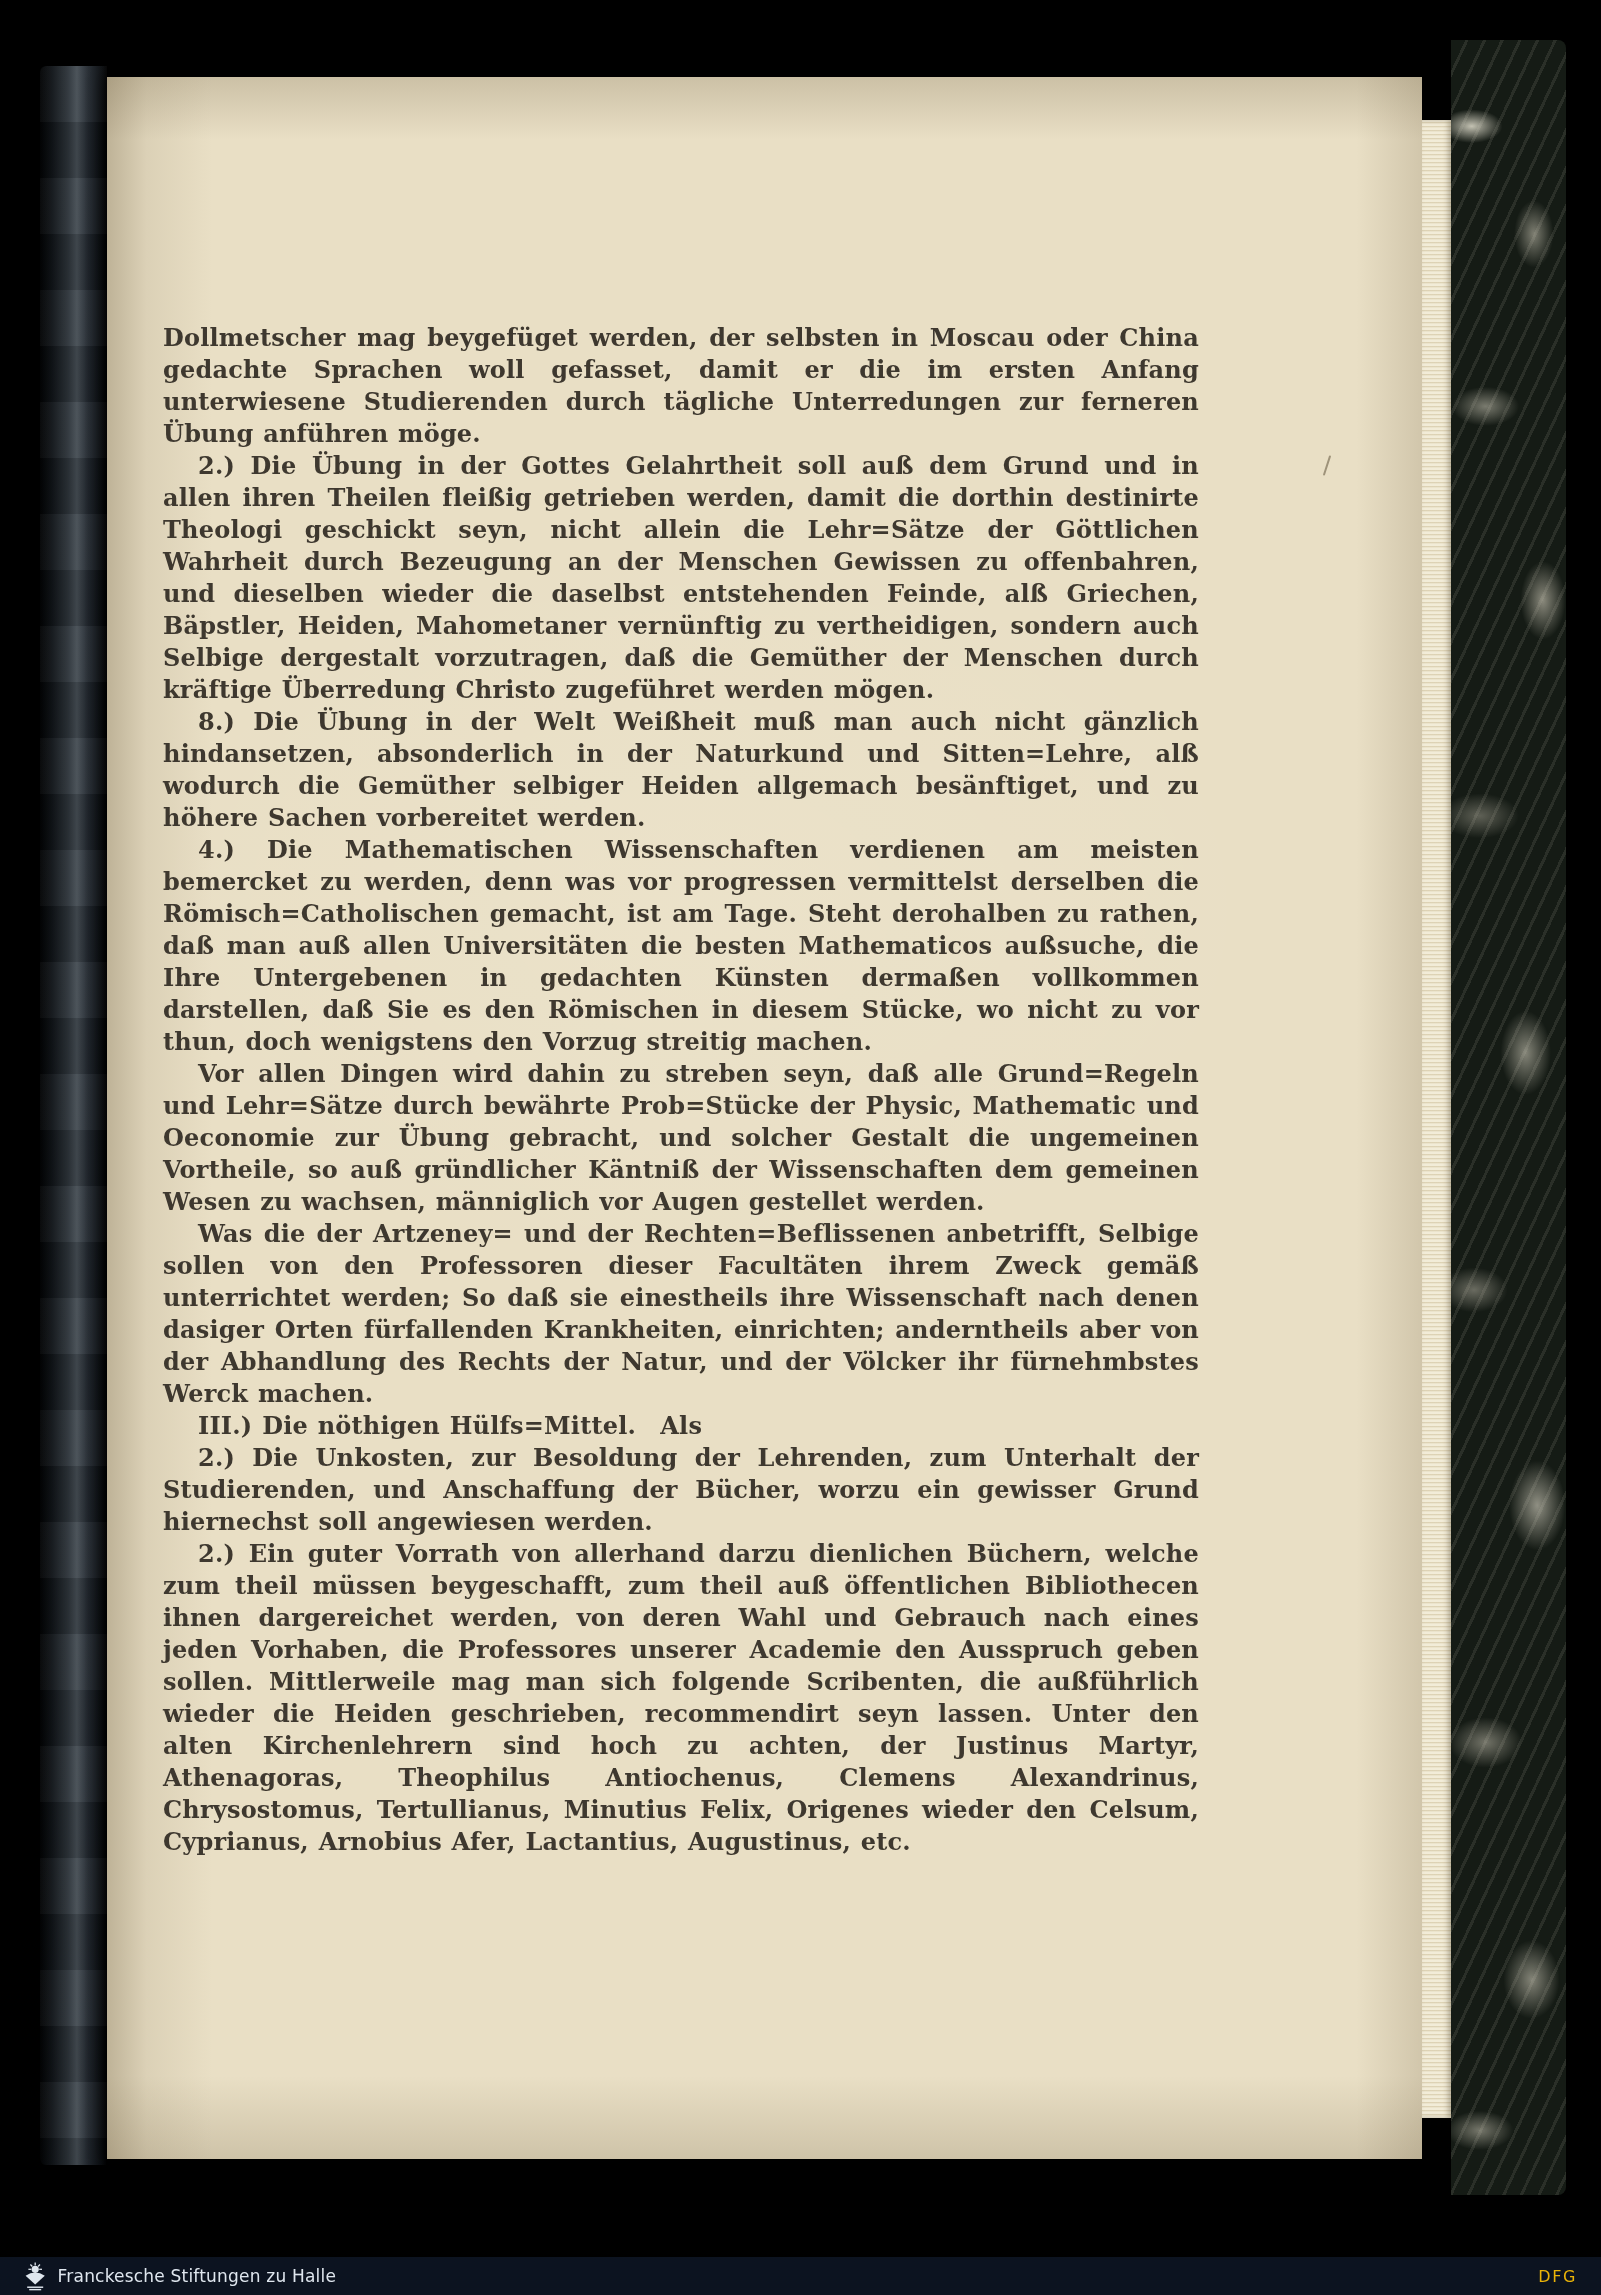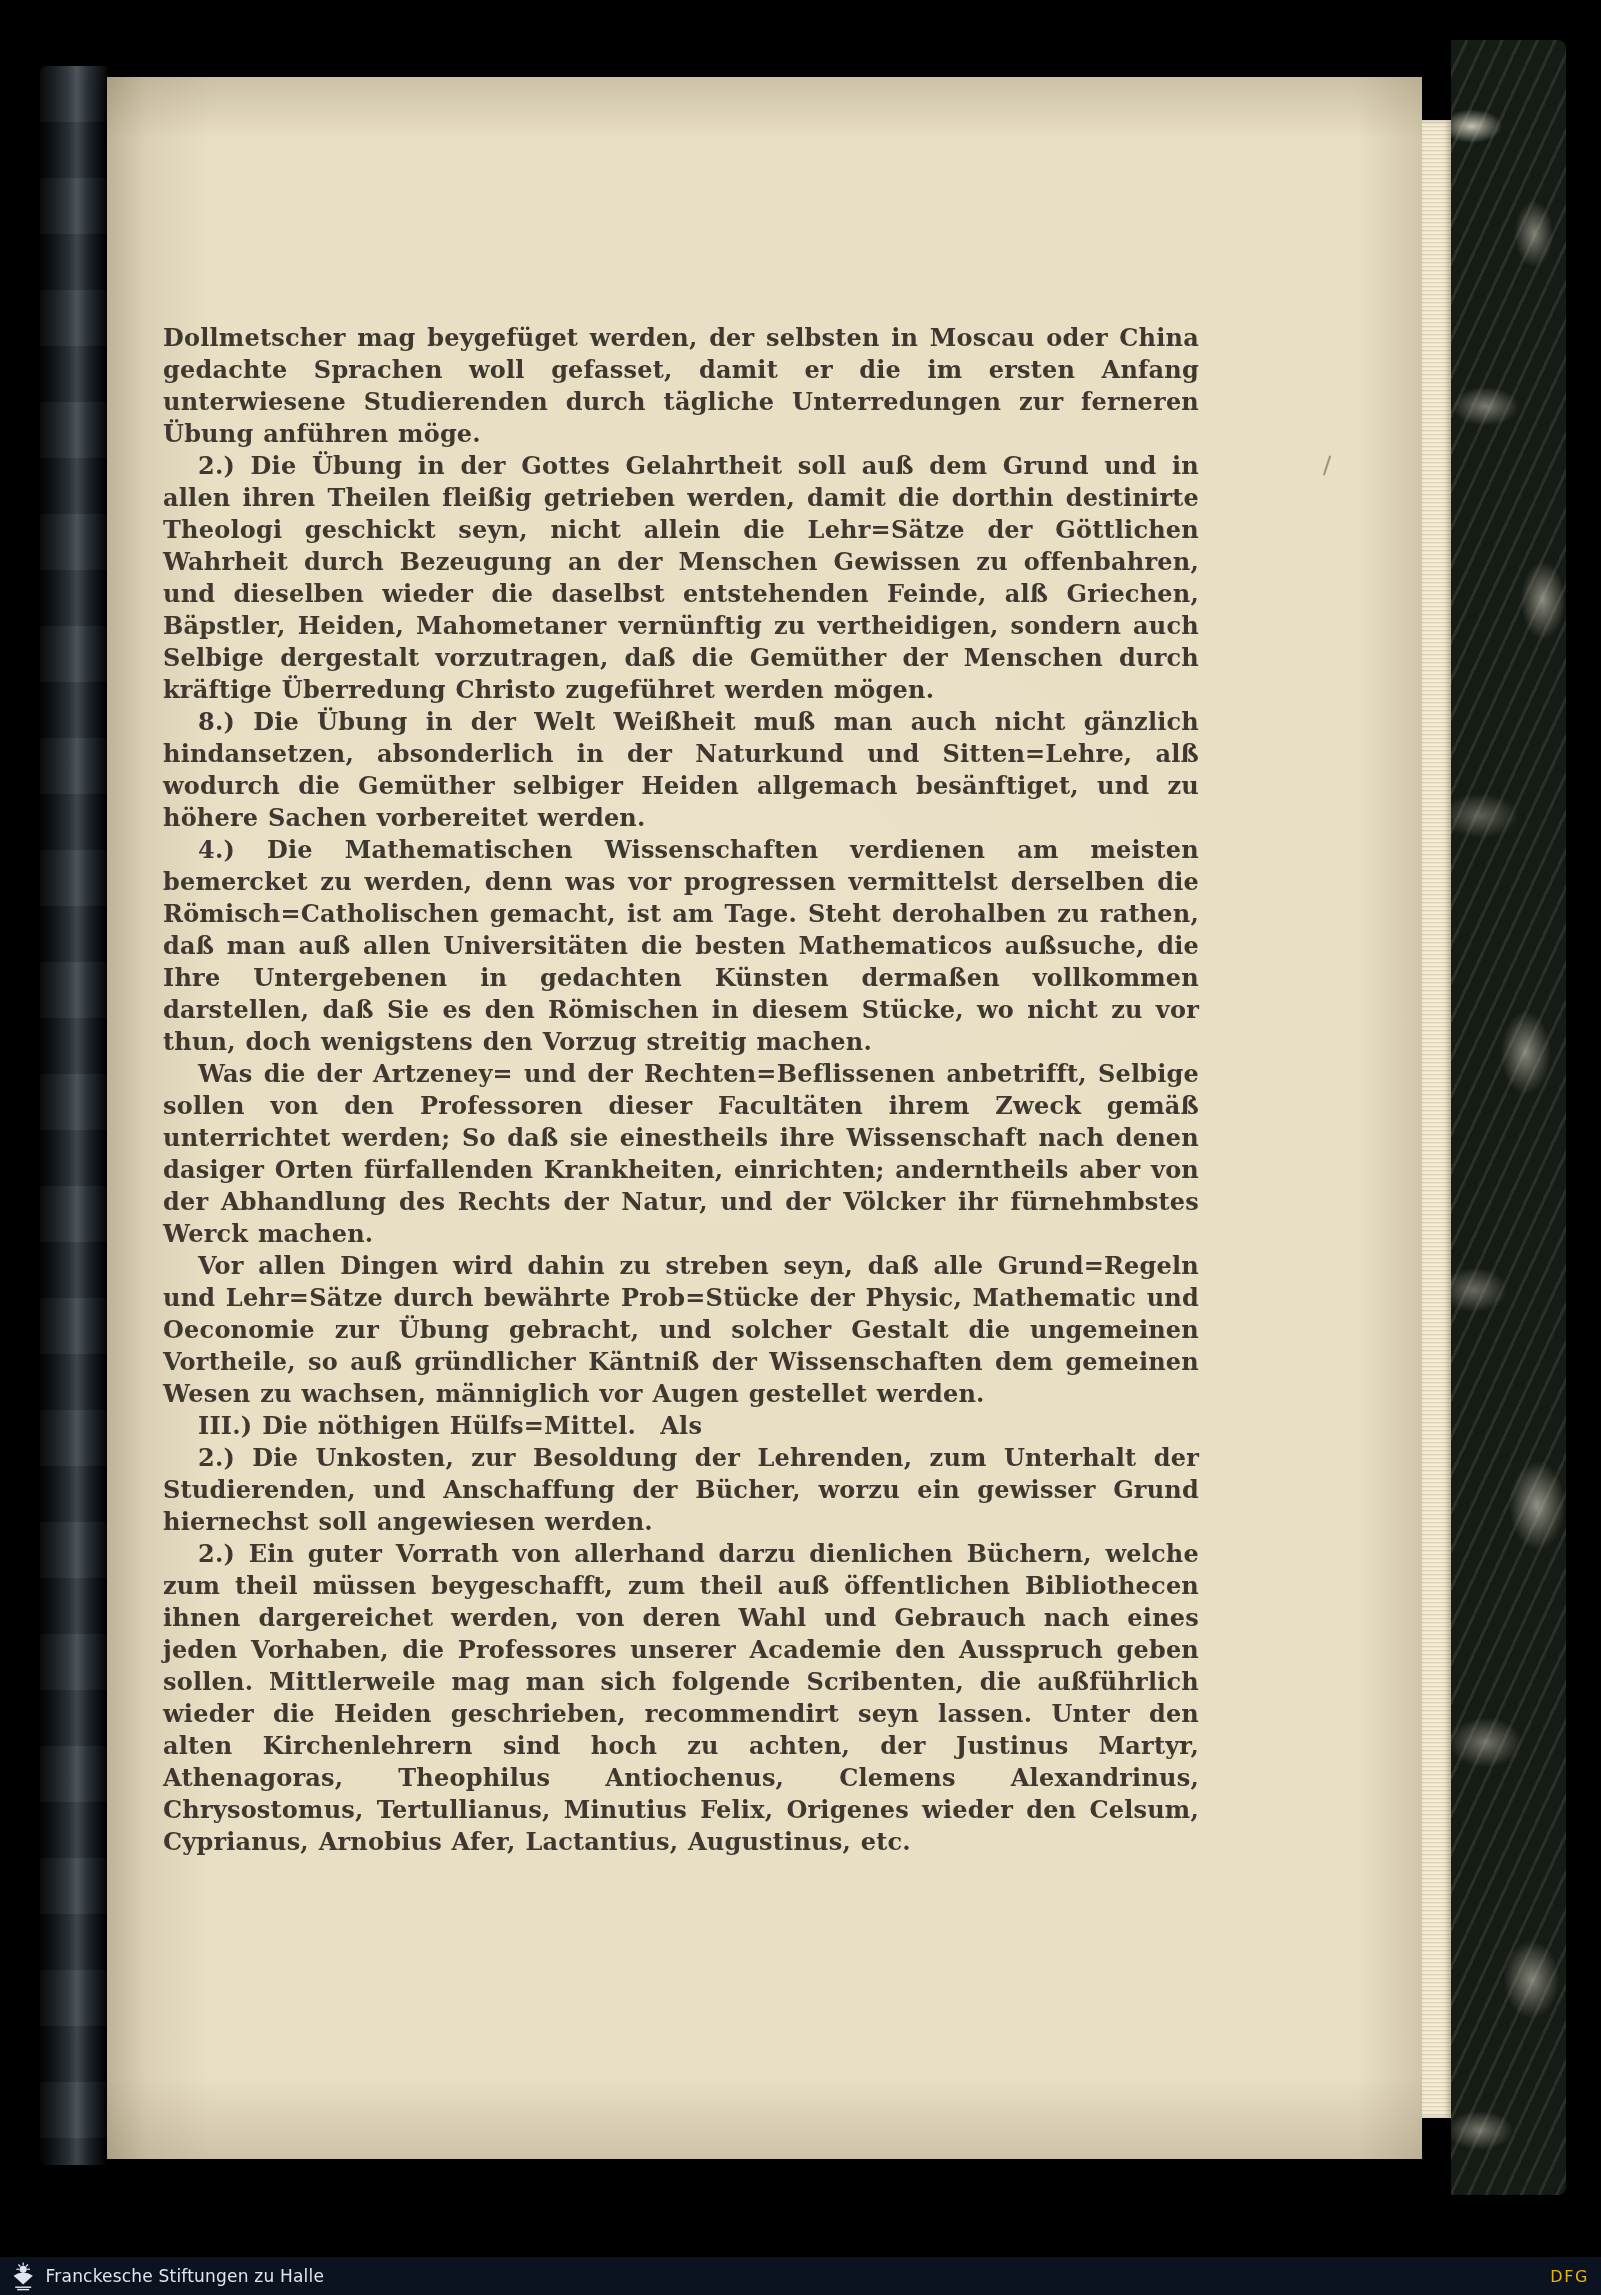--- a/index.html
+++ b/index.html
@@ -82,21 +82,21 @@
       radial-gradient(ellipse 40px 56px at 70% 90%, rgba(220,216,198,0.55), rgba(220,216,198,0) 70%),
       radial-gradient(ellipse 48px 28px at 25% 97%, rgba(214,210,192,0.50), rgba(214,210,192,0) 70%),
       repeating-linear-gradient(115deg, rgba(0,0,0,0) 0 13px, rgba(198,194,178,0.12) 13px 16px);
   }
 
   
   .footer-bar {
     position:absolute; left:0; bottom:0; width:1601px; height:38px;
     background:#0c1320;
     display:flex; align-items:center; justify-content:space-between;
-    padding:0 12px;
+    padding:0 24px;
     font-family:"DejaVu Sans", sans-serif;
   }
   .footer-left { display:flex; align-items:center; gap:11.2px; }
   .logo { display:flex; align-items:center; }
   .footer-text { color:#dfe6ee; font-size:17px; letter-spacing:0.2px; }
   .dfg { color:#eab308; font-weight:normal; font-size:16px; letter-spacing:1.6px; }
 </style>
 </head>
 <body>
 
@@ -104,22 +104,22 @@
 
   <div class="spine"></div>
 
   <div class="page">
     <div class="page-inner">
       <div class="body-text">
         <p class="para">Dollmetscher mag beygefüget werden, der selbsten in Moscau oder China gedachte Sprachen woll gefasset, damit er die im ersten Anfang unterwiesene Studierenden durch tägliche Unterredungen zur ferneren Übung anführen möge.</p>
         <p class="para indent">2.) Die Übung in der Gottes Gelahrtheit soll auß dem Grund und in allen ihren Theilen fleißig getrieben werden, damit die dorthin destinirte Theologi geschickt seyn, nicht allein die Lehr=Sätze der Göttlichen Wahrheit durch Bezeugung an der Menschen Gewissen zu offenbahren, und dieselben wieder die daselbst entstehenden Feinde, alß Griechen, Bäpstler, Heiden, Mahometaner vernünftig zu vertheidigen, sondern auch Selbige dergestalt vorzutragen, daß die Gemüther der Menschen durch kräftige Überredung Christo zugeführet werden mögen.</p>
         <p class="para indent">8.) Die Übung in der Welt Weißheit muß man auch nicht gänzlich hindansetzen, absonderlich in der Naturkund und Sitten=Lehre, alß wodurch die Gemüther selbiger Heiden allgemach besänftiget, und zu höhere Sachen vorbereitet werden.</p>
         <p class="para indent">4.) Die Mathematischen Wissenschaften verdienen am meisten bemercket zu werden, denn was vor progressen vermittelst derselben die Römisch=Catholischen gemacht, ist am Tage.  Steht derohalben zu rathen, daß man auß allen Universitäten die besten Mathematicos außsuche, die Ihre Untergebenen in gedachten Künsten dermaßen vollkommen darstellen, daß Sie es den Römischen in diesem Stücke, wo nicht zu vor thun, doch wenigstens den Vorzug streitig machen.</p>
+        <p class="para indent">Vor allen Dingen wird dahin zu streben seyn, daß alle Grund=Regeln und Lehr=Sätze durch bewährte Prob=Stücke der Physic, Mathematic und Oeconomie zur Übung gebracht, und solcher Gestalt die ungemeinen Vortheile, so auß gründlicher Käntniß der Wissenschaften dem gemeinen Wesen zu wachsen, männiglich vor Augen gestellet werden.</p>
         <p class="para indent">Was die der Artzeney= und der Rechten=Beflissenen anbetrifft, Selbige sollen von den Professoren dieser Facultäten ihrem Zweck gemäß unterrichtet werden; So daß sie einestheils ihre Wissenschaft nach denen dasiger Orten fürfallenden Krankheiten, einrichten; anderntheils aber von der Abhandlung des Rechts der Natur, und der Völcker ihr fürnehmbstes Werck machen.</p>
-        <p class="para indent">Vor allen Dingen wird dahin zu streben seyn, daß alle Grund=Regeln und Lehr=Sätze durch bewährte Prob=Stücke der Physic, Mathematic und Oeconomie zur Übung gebracht, und solcher Gestalt die ungemeinen Vortheile, so auß gründlicher Käntniß der Wissenschaften dem gemeinen Wesen zu wachsen, männiglich vor Augen gestellet werden.</p>
         <p class="para indent">III.) Die nöthigen Hülfs=Mittel. Als</p>
         <p class="para indent">2.) Die Unkosten, zur Besoldung der Lehrenden, zum Unterhalt der Studierenden, und Anschaffung der Bücher, worzu ein gewisser Grund hiernechst soll angewiesen werden.</p>
         <p class="para indent">2.) Ein guter Vorrath von allerhand darzu dienlichen Büchern, welche zum theil müssen beygeschafft, zum theil auß öffentlichen Bibliothecen ihnen dargereichet werden, von deren Wahl und Gebrauch nach eines jeden Vorhaben, die Professores unserer Academie den Ausspruch geben sollen.  Mittlerweile mag man sich folgende Scribenten, die außführlich wieder die Heiden geschrieben, recommendirt seyn lassen.  Unter den alten Kirchenlehrern sind hoch zu achten, der Justinus Martyr, Athenagoras, Theophilus Antiochenus, Clemens Alexandrinus, Chrysostomus, Tertullianus, Minutius Felix, Origenes wieder den Celsum, Cyprianus, Arnobius Afer, Lactantius, Augustinus, etc.</p>
       </div>
     </div>
     <div class="pen-mark"></div>
   </div>
 
   <div class="page-edges"></div>
 

